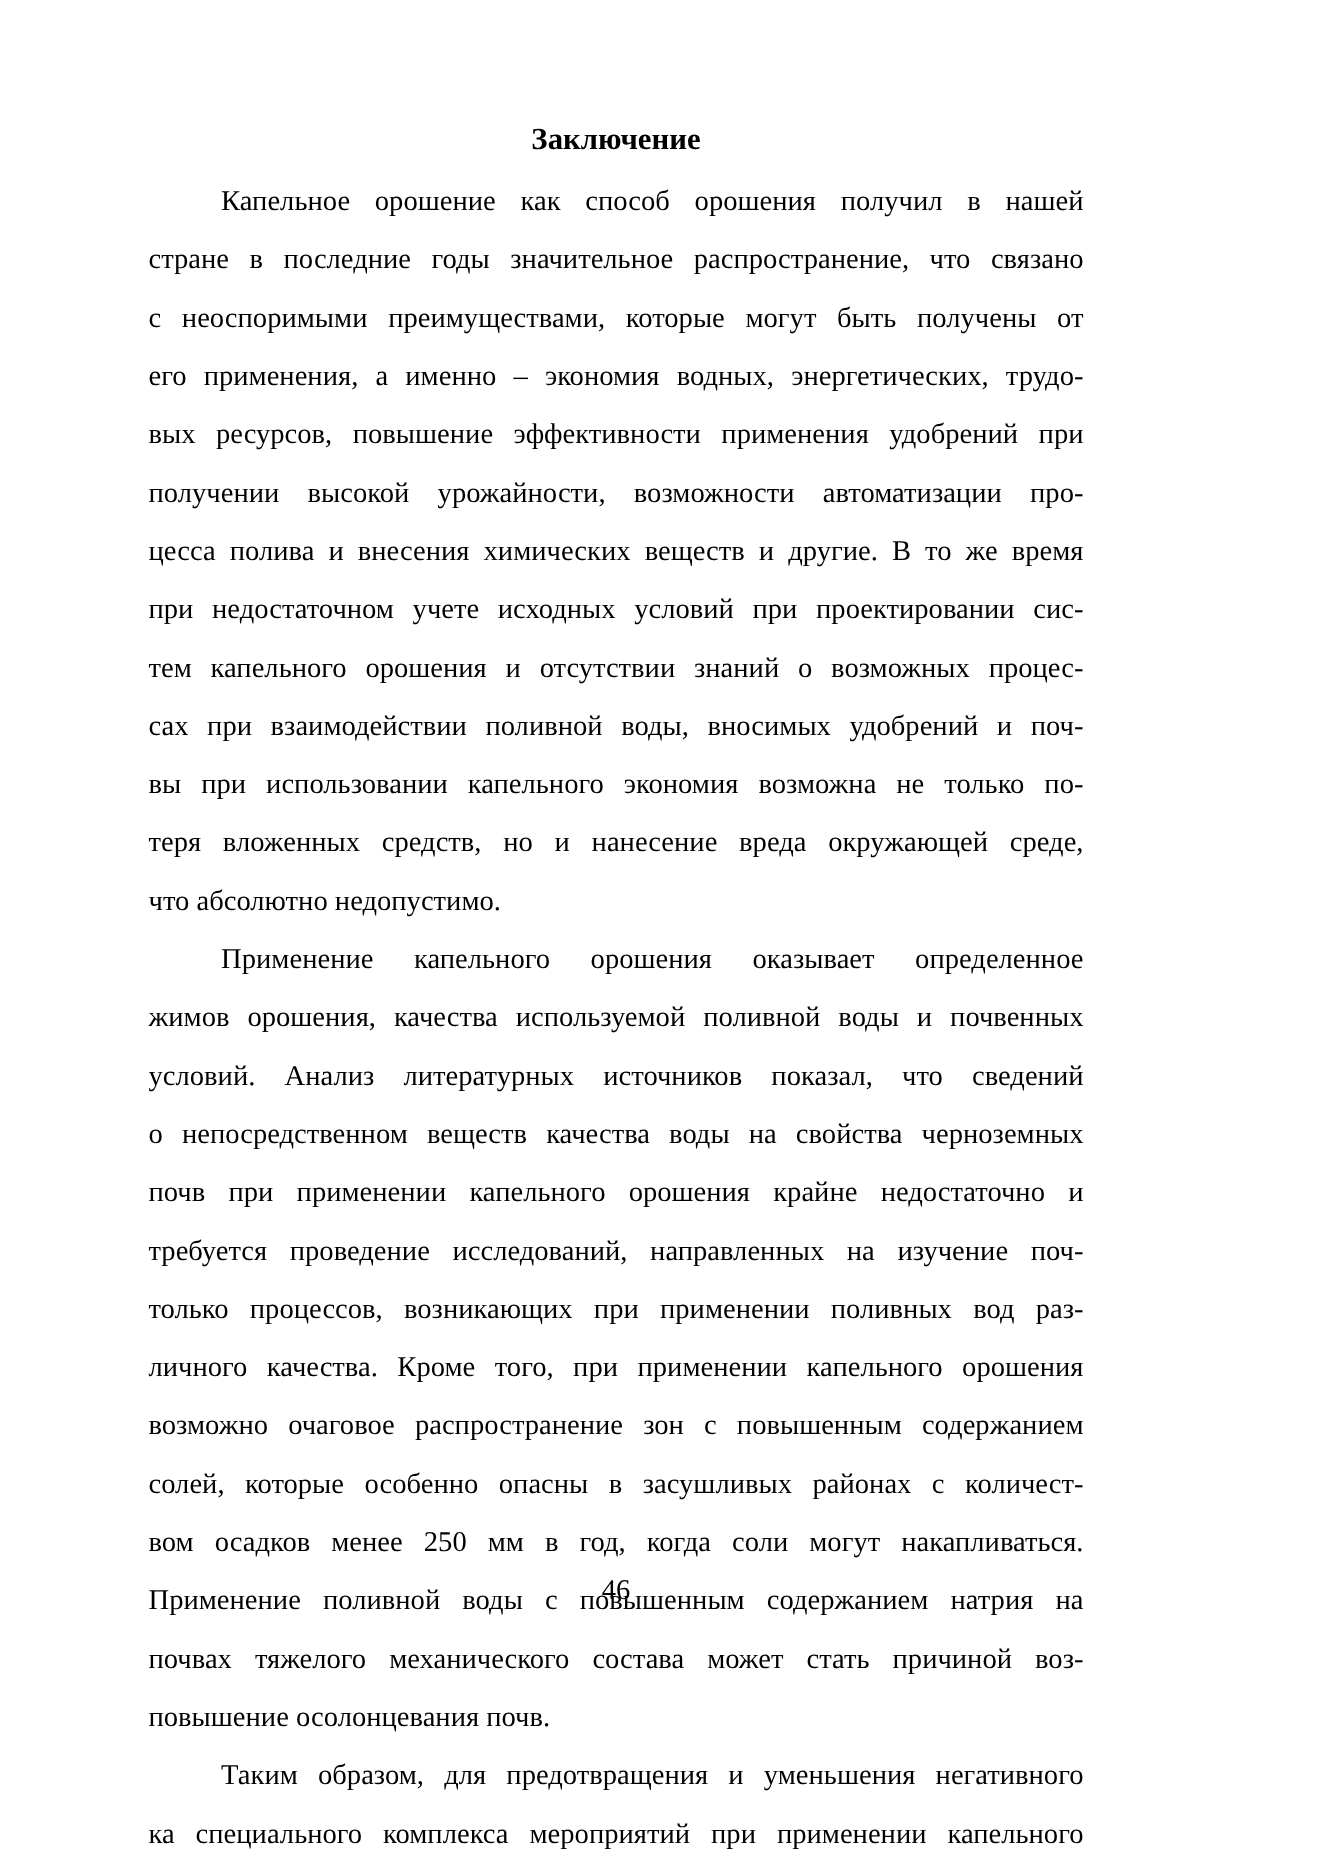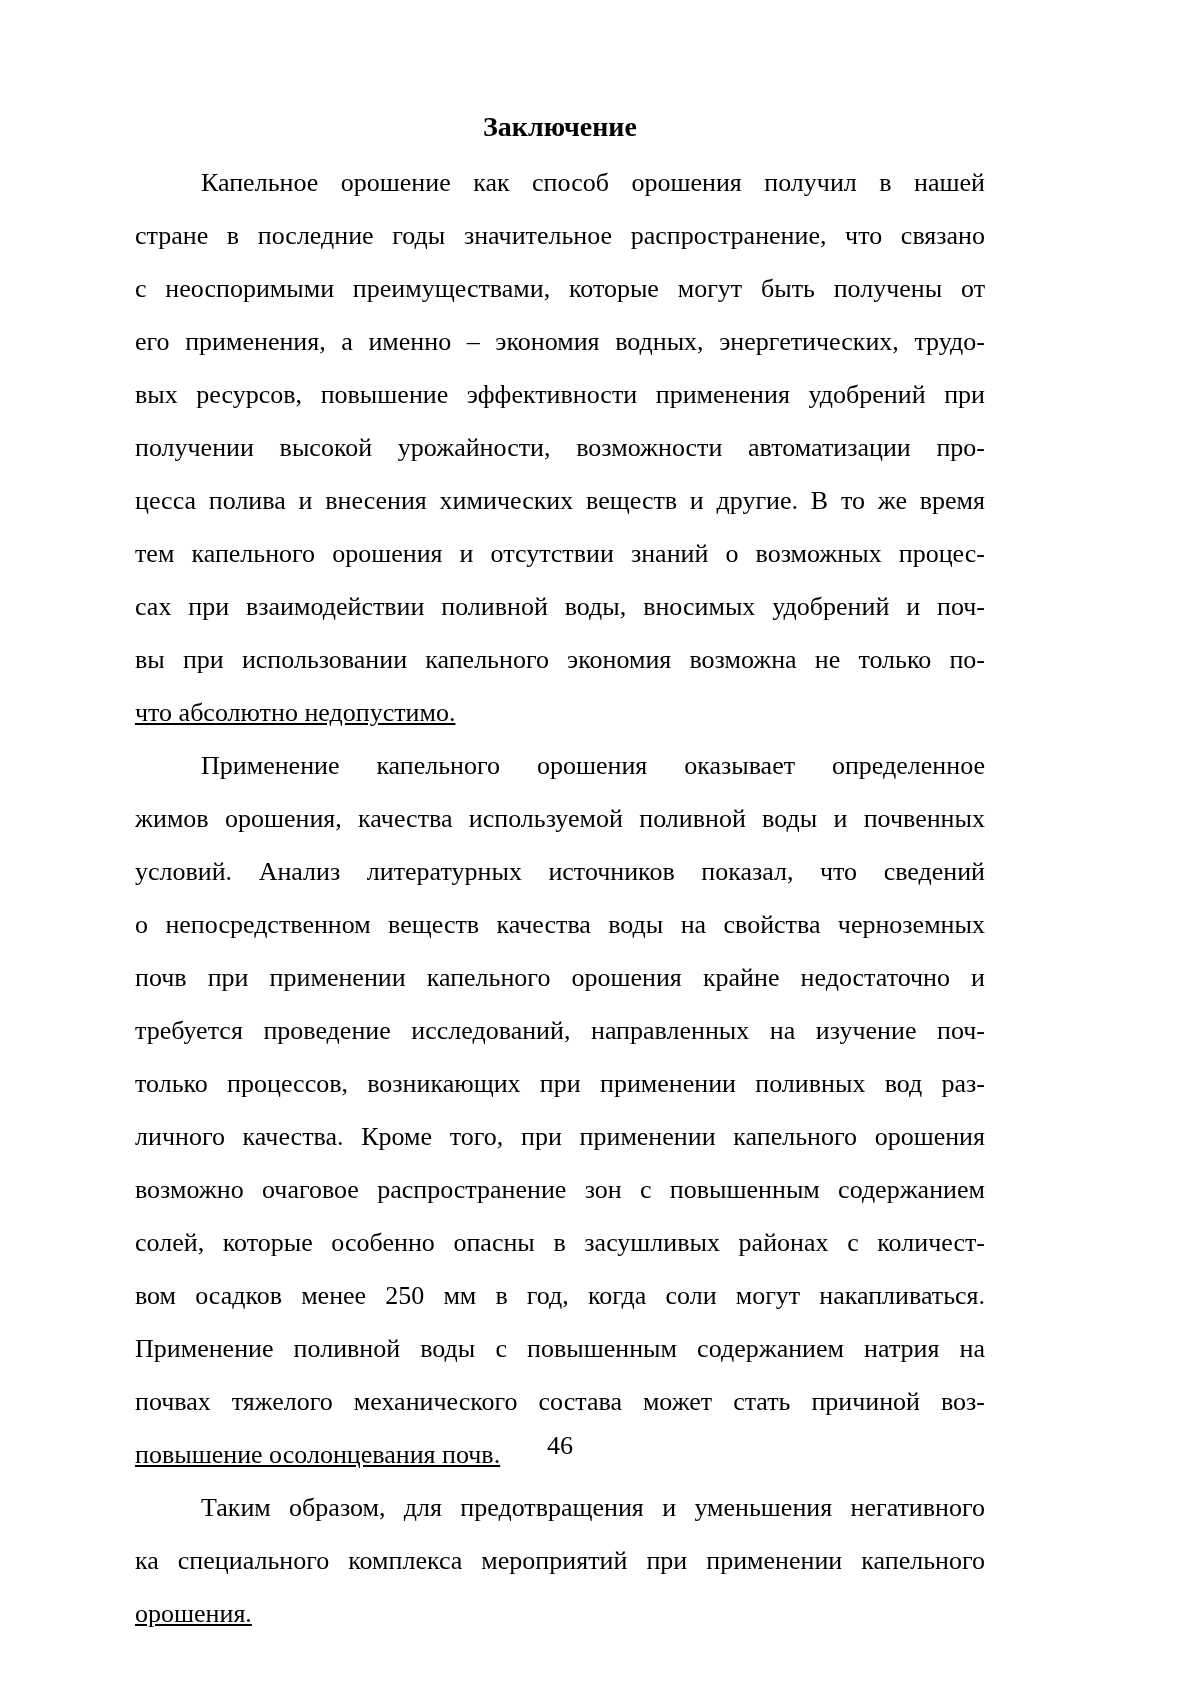--- a/index.html
+++ b/index.html
@@ -45,21 +45,20 @@
     text-align: justify;
     text-align-last: justify;
     white-space: normal;
     margin-top: 18px;
   }
   .line.first {
     text-indent: 66px;
   }
   .line.last {
     text-align-last: left;
-    text-decoration: underline;
   }
   .page-number {
     position: absolute;
     left: 135px;
     top: 1428px;
     width: 850px;
     text-align: center;
     font-size: 26px;
     line-height: 35px;
   }
@@ -73,23 +72,25 @@
     <div class="title">Заключение</div>
 
     <div class="paragraph">
       <div class="line first">Капельное орошение как способ орошения получил в нашей</div>
       <div class="line">стране в последние годы значительное распространение, что связано</div>
       <div class="line">с неоспоримыми преимуществами, которые могут быть получены от</div>
       <div class="line">его применения, а именно – экономия водных, энергетических, трудо-</div>
       <div class="line">вых ресурсов, повышение эффективности применения удобрений при</div>
       <div class="line">получении высокой урожайности, возможности автоматизации про-</div>
       <div class="line">цесса полива и внесения химических веществ и другие. В то же время</div>
+      <div class="line">при недостаточном учете исходных условий при проектировании сис-</div>
       <div class="line">тем капельного орошения и отсутствии знаний о возможных процес-</div>
       <div class="line">сах при взаимодействии поливной воды, вносимых удобрений и поч-</div>
       <div class="line">вы при использовании капельного экономия возможна не только по-</div>
+      <div class="line">теря вложенных средств, но и нанесение вреда окружающей среде,</div>
       <div class="line last">что абсолютно недопустимо.</div>
     </div>
 
     <div class="paragraph">
       <div class="line first">Применение капельного орошения оказывает определенное</div>
       <div class="line">жимов орошения, качества используемой поливной воды и почвенных</div>
       <div class="line">условий. Анализ литературных источников показал, что сведений</div>
       <div class="line">о непосредственном веществ качества воды на свойства черноземных</div>
       <div class="line">почв при применении капельного орошения крайне недостаточно и</div>
       <div class="line">требуется проведение исследований, направленных на изучение поч-</div>

